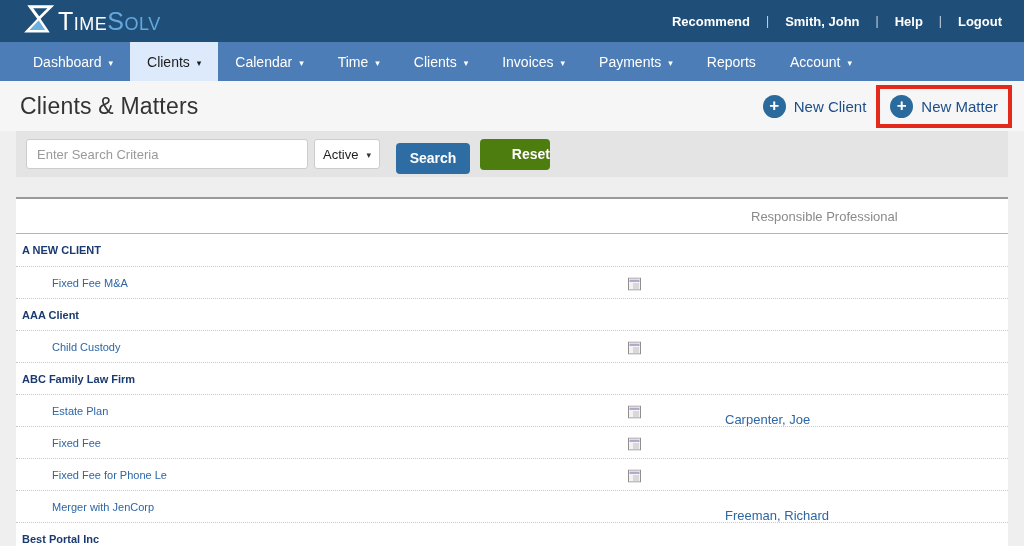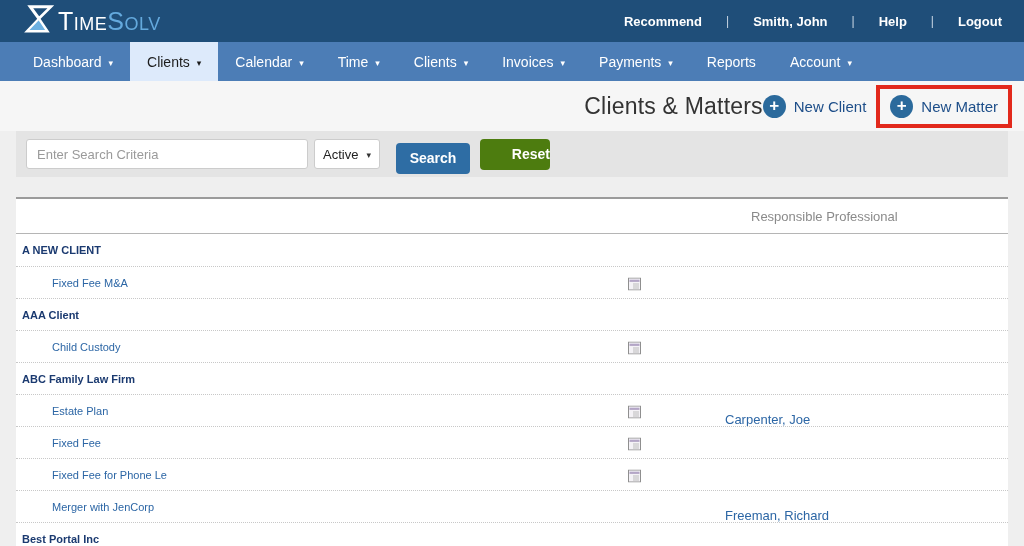--- a/index.html
+++ b/index.html
@@ -15,32 +15,32 @@
   *{box-sizing:border-box;margin:0;padding:0;}
   html,body{width:1024px;height:546px;overflow:hidden;}
   body{font-family:"Liberation Sans",sans-serif;background:#efefef;}
 
   
   .topbar{height:42px;background:var(--c-topbar);display:flex;align-items:center;justify-content:space-between;padding:0 22px;}
   .logo{display:flex;align-items:center;gap:4px;cursor:pointer;}
   .logo-text{font-variant:small-caps;font-size:25px;font-weight:500;letter-spacing:.5px;line-height:1;}
   .logo-text .t1{color:#ffffff;}
   .logo-text .t2{color:#64a9dd;}
-  .top-links{display:flex;align-items:center;gap:24px;}
+  .top-links{display:flex;align-items:center;gap:16px;}
   .top-link{color:#ffffff;font-size:13px;font-weight:700;cursor:pointer;}
   .top-sep{color:#c8d6e4;font-size:12px;font-weight:400;}
 
   
   .navbar{height:39px;background:var(--c-nav);display:flex;align-items:stretch;padding-left:16px;}
   .nav-item{display:flex;align-items:center;padding:0 17px;color:#ffffff;font-size:14px;font-weight:500;cursor:pointer;white-space:nowrap;}
   .nav-item .caret{font-size:9px;margin-left:7px;margin-top:2px;}
   .nav-item.active{background:var(--c-nav-active-bg);color:#1c1c1c;}
 
   
-  .page-header{height:50px;background:#f6f6f6;display:flex;align-items:center;justify-content:flex-end;padding:0 12px 0 20px;}
+  .page-header{height:50px;background:#f6f6f6;display:flex;align-items:center;justify-content:space-between;padding:0 12px 0 20px;}
   .page-title{font-size:23px;color:#333333;font-weight:500;letter-spacing:.2px;}
   .header-actions{display:flex;align-items:center;}
   .action-btn{display:flex;align-items:center;gap:8px;cursor:pointer;}
   .plus-circle{width:23px;height:23px;border-radius:50%;background:#2b6a9c;color:#ffffff;display:flex;align-items:center;justify-content:center;font-size:17px;font-weight:700;line-height:1;padding-bottom:1px;}
   .action-label{font-size:15px;color:#1d4e89;}
   .highlight-box{border:4px solid var(--c-red);padding:6px 10px;margin-left:10px;}
 
   
   .search-strip{margin:0 16px;height:46px;background:#e4e4e4;display:flex;align-items:center;padding:0 10px;}
   .search-input{width:282px;height:30px;border:1px solid #cccccc;border-radius:3px;padding:0 10px;font-size:13px;font-family:Liberation Sans, sans-serif;color:#333;background:#fff;}

